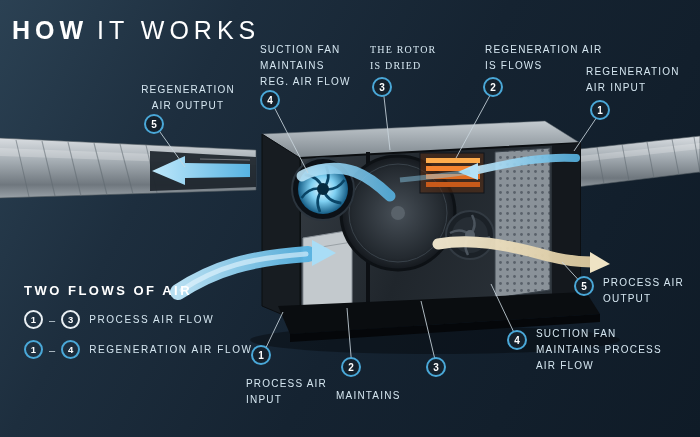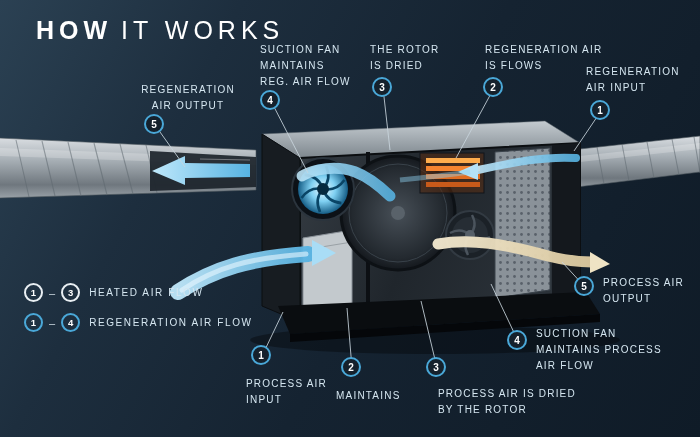--- a/index.html
+++ b/index.html
@@ -2,21 +2,21 @@
 <html><head>
 <meta charset="utf-8">
 <style>
   html,body{margin:0;padding:0;background:#0b141d;}
   .stage{
     position:relative;width:700px;height:437px;overflow:hidden;
     background:linear-gradient(118deg,#2b4153 0%,#1d2e3e 26%,#152331 55%,#0f1b27 100%);
     font-family:"Liberation Sans",sans-serif;
   }
   .stage svg{position:absolute;left:0;top:0;}
-  .title{position:absolute;left:36px;top:16px;font-size:25px;letter-spacing:5px;color:#ffffff;font-weight:300;}
+  .title{position:absolute;left:12px;top:16px;font-size:25px;letter-spacing:5px;color:#ffffff;font-weight:300;}
   .title .em{font-weight:700;}
   .title .rest{font-weight:300;margin-left:9px;}
   .callout-label{
     position:absolute;font-size:10px;letter-spacing:1.2px;line-height:1.6;
     color:#d5e6f0;white-space:pre-line;
   }
   .center{text-align:center;}
   .num-circle{
     position:absolute;width:20px;height:20px;box-sizing:border-box;
     border:2px solid #4aa8d8;border-radius:50%;
@@ -205,21 +205,21 @@
 
   <div class="callout-label center" style="left:118px;top:82px;width:140px;">REGENERATION
 AIR OUTPUT</div>
   <div class="num-circle" style="left:144px;top:114px;">5</div>
 
   <div class="callout-label" style="left:260px;top:42px;">SUCTION FAN
 MAINTAINS
 REG. AIR FLOW</div>
   <div class="num-circle" style="left:260px;top:90px;">4</div>
 
-  <div class="callout-label" style="left:370px;top:42px;">THE ROTOR
+  <div class="callout-label" style="left:370px;top:42px;font-family:Liberation Serif, serif;">THE ROTOR
 IS DRIED</div>
   <div class="num-circle" style="left:372px;top:77px;">3</div>
 
   <div class="callout-label" style="left:485px;top:42px;">REGENERATION AIR
 IS FLOWS</div>
   <div class="num-circle" style="left:483px;top:77px;">2</div>
 
   <div class="callout-label" style="left:586px;top:64px;">REGENERATION
 AIR INPUT</div>
   <div class="num-circle" style="left:590px;top:100px;">1</div>
@@ -227,36 +227,35 @@
   <div class="num-circle" style="left:574px;top:276px;">5</div>
   <div class="callout-label" style="left:603px;top:275px;">PROCESS AIR
 OUTPUT</div>
 
   <div class="num-circle" style="left:507px;top:330px;">4</div>
   <div class="callout-label" style="left:536px;top:326px;">SUCTION FAN
 MAINTAINS PROCESS
 AIR FLOW</div>
 
   <div class="num-circle" style="left:426px;top:357px;">3</div>
-  <div class="callout-label" style="left:438px;top:386px;">PROCESS AIR IS DRIED
-BY THE ROTOR</div>
 
   <div class="num-circle" style="left:341px;top:357px;">2</div>
   <div class="callout-label" style="left:336px;top:388px;">MAINTAINS</div>
 
   <div class="num-circle" style="left:251px;top:345px;">1</div>
   <div class="callout-label" style="left:246px;top:376px;">PROCESS AIR
 INPUT</div>
 
   <div class="legend">
+    <div class="legend-title">TWO FLOWS OF AIR</div>
     <div class="legend-row">
       <span class="lg-circle white">1</span>
       <span class="lg-dash">–</span>
       <span class="lg-circle white">3</span>
-      <span class="lg-label">HEATED AIR FLOW</span>
+      <span class="lg-label">PROCESS AIR FLOW</span>
     </div>
     <div class="legend-row">
       <span class="lg-circle">1</span>
       <span class="lg-dash">–</span>
       <span class="lg-circle">4</span>
       <span class="lg-label">REGENERATION AIR FLOW</span>
     </div>
   </div>
 
 </div>

